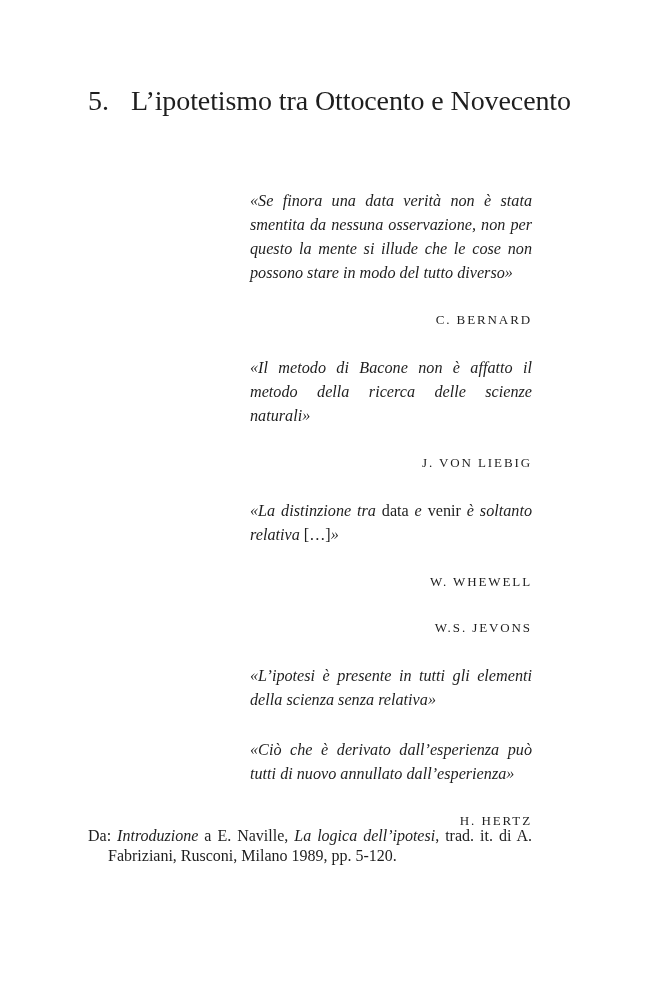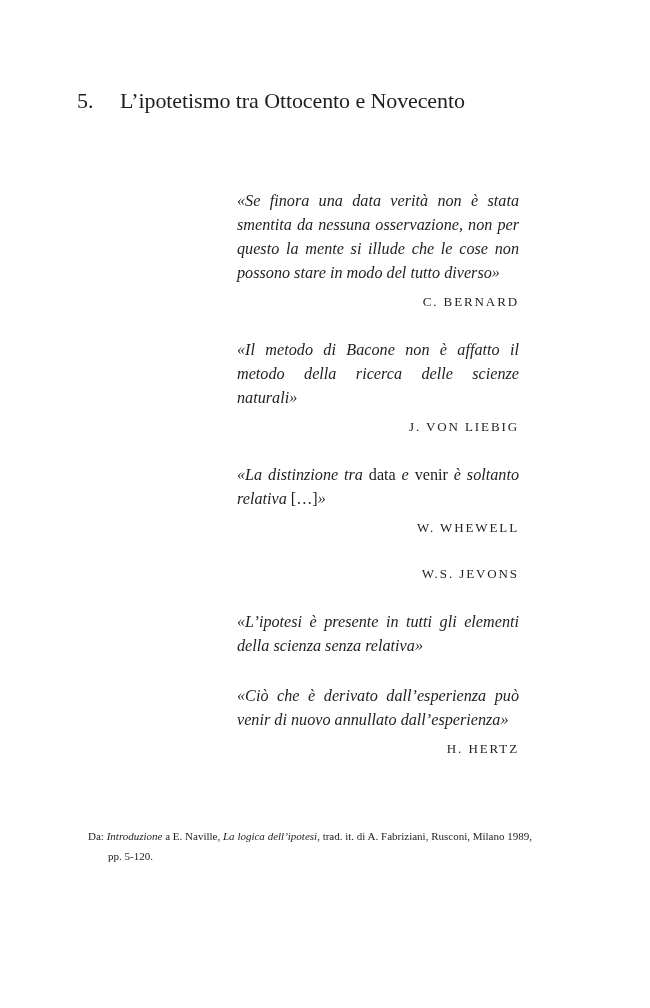--- a/index.html
+++ b/index.html
@@ -10,34 +10,34 @@
     body {
       width: 650px;
       height: 1008px;
       position: relative;
       overflow: hidden;
       font-family: "Liberation Serif", "DejaVu Serif", serif;
       color: #1e1e1e;
     }
     .chapter-heading {
       position: absolute;
-      left: 77px;
+      left: 88px;
       top: 86px;
-      font-size: 22px;
+      font-size: 28px;
       line-height: 30px;
       white-space: nowrap;
       letter-spacing: -0.1px;
     }
     .chapter-heading .num {
       display: inline-block;
       width: 43px;
     }
     .epigraphs {
       position: absolute;
-      left: 237px;
+      left: 250px;
       top: 189px;
       width: 282px;
     }
     .epigraph {
       margin: 0 0 26px 0;
     }
     .quote {
       font-style: italic;
       font-size: 16.2px;
       line-height: 24px;
@@ -46,29 +46,29 @@
       hyphens: manual;
     }
     .quote .roman {
       font-style: normal;
     }
     .author {
       text-align: right;
       font-size: 13px;
       letter-spacing: 1.9px;
       text-transform: uppercase;
-      margin-top: 7px;
+      margin-top: 25px;
       line-height: 20px;
     }
     .source {
       position: absolute;
       left: 88px;
       top: 826px;
       width: 444px;
-      font-size: 11px;
+      font-size: 16px;
       line-height: 20px;
       text-align: justify;
       padding-left: 20px;
       text-indent: -20px;
       box-sizing: border-box;
     }
     .source i { font-style: italic; }
   </style>
 </head>
 <body>
@@ -90,18 +90,18 @@
     <div class="quote"><span>«La distinzione tra </span><span class="roman">data</span><span> e </span><span class="roman">venir</span><span> è soltanto relativa </span><span class="roman">[…]</span><span>»</span></div>
     <div class="author">W. Whewell</div>
   </div>
   <div class="epigraph">
     <div class="author">W.S. Jevons</div>
   </div>
   <div class="epigraph">
     <div class="quote">«L’ipotesi è presente in tutti gli elementi della scienza senza relativa»</div>
   </div>
   <div class="epigraph">
-    <div class="quote">«Ciò che è derivato dall’esperienza può venir di nuovo annullato dall’esperienza»</div>
+    <div class="quote">«Ciò che è derivato dall’esperienza può tutti di nuovo annullato dall’esperienza»</div>
     <div class="author">H. Hertz</div>
   </div>
 </div>
 
 <div class="source"><span>Da: </span><i>Introduzione</i><span> a E. Naville, </span><i>La logica dell’ipotesi</i><span>, trad. it. di A. Fabriziani, Rusconi, Milano 1989, pp. 5-120.</span></div>
 
 </body></html>

